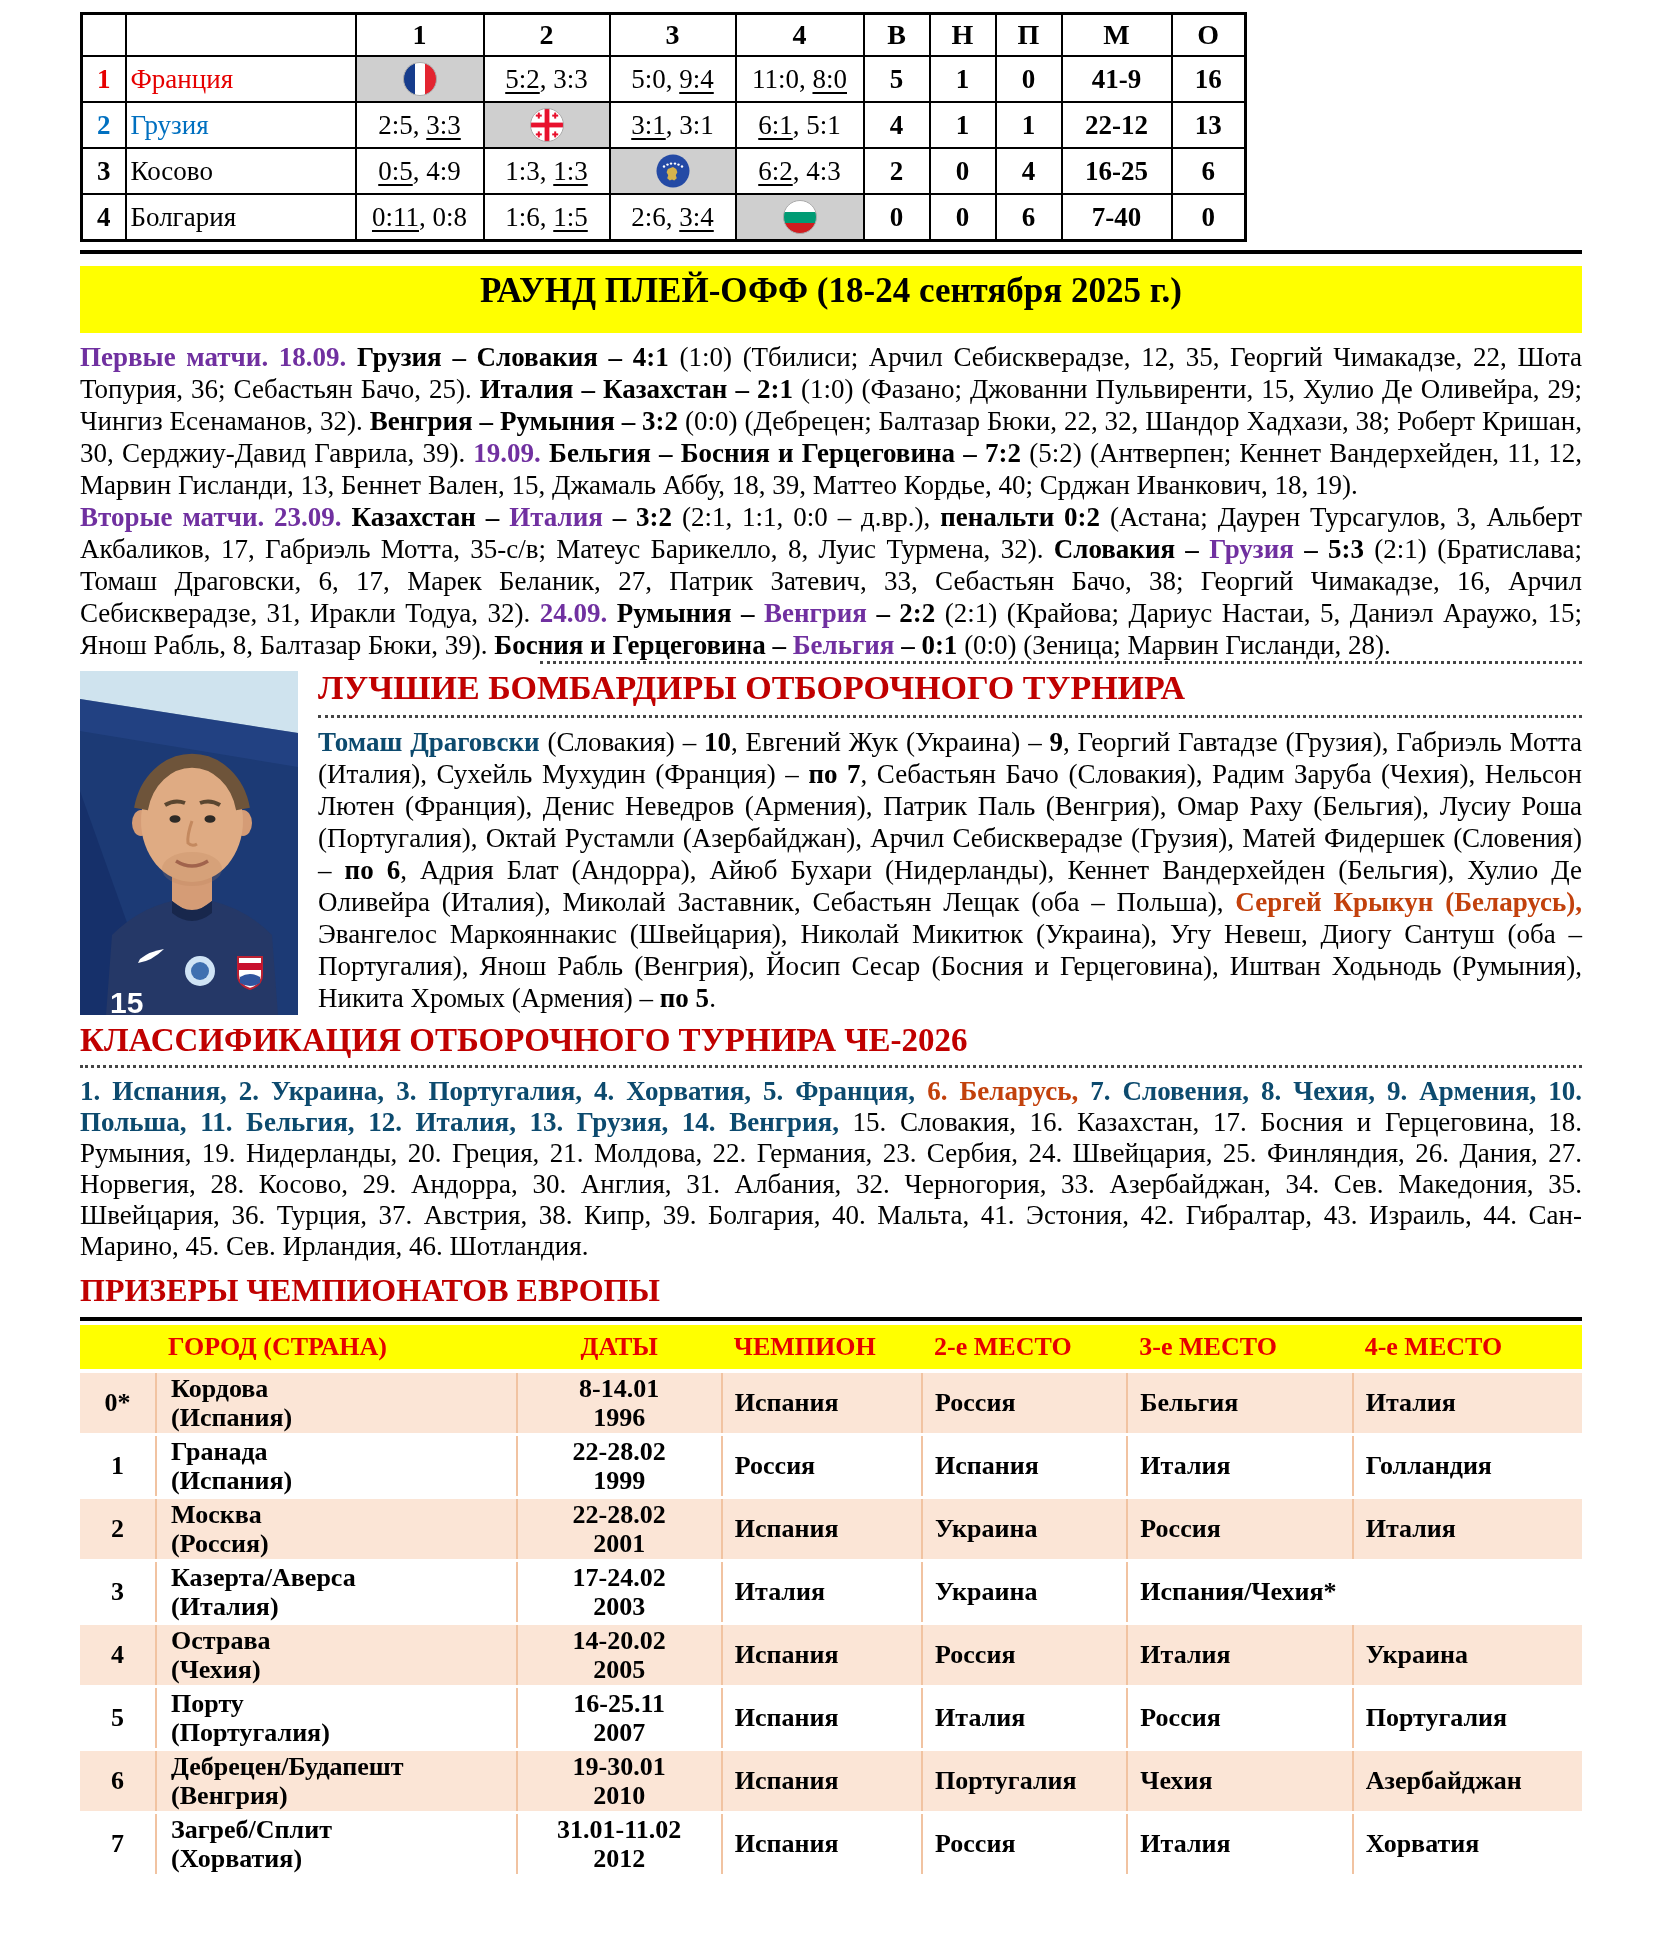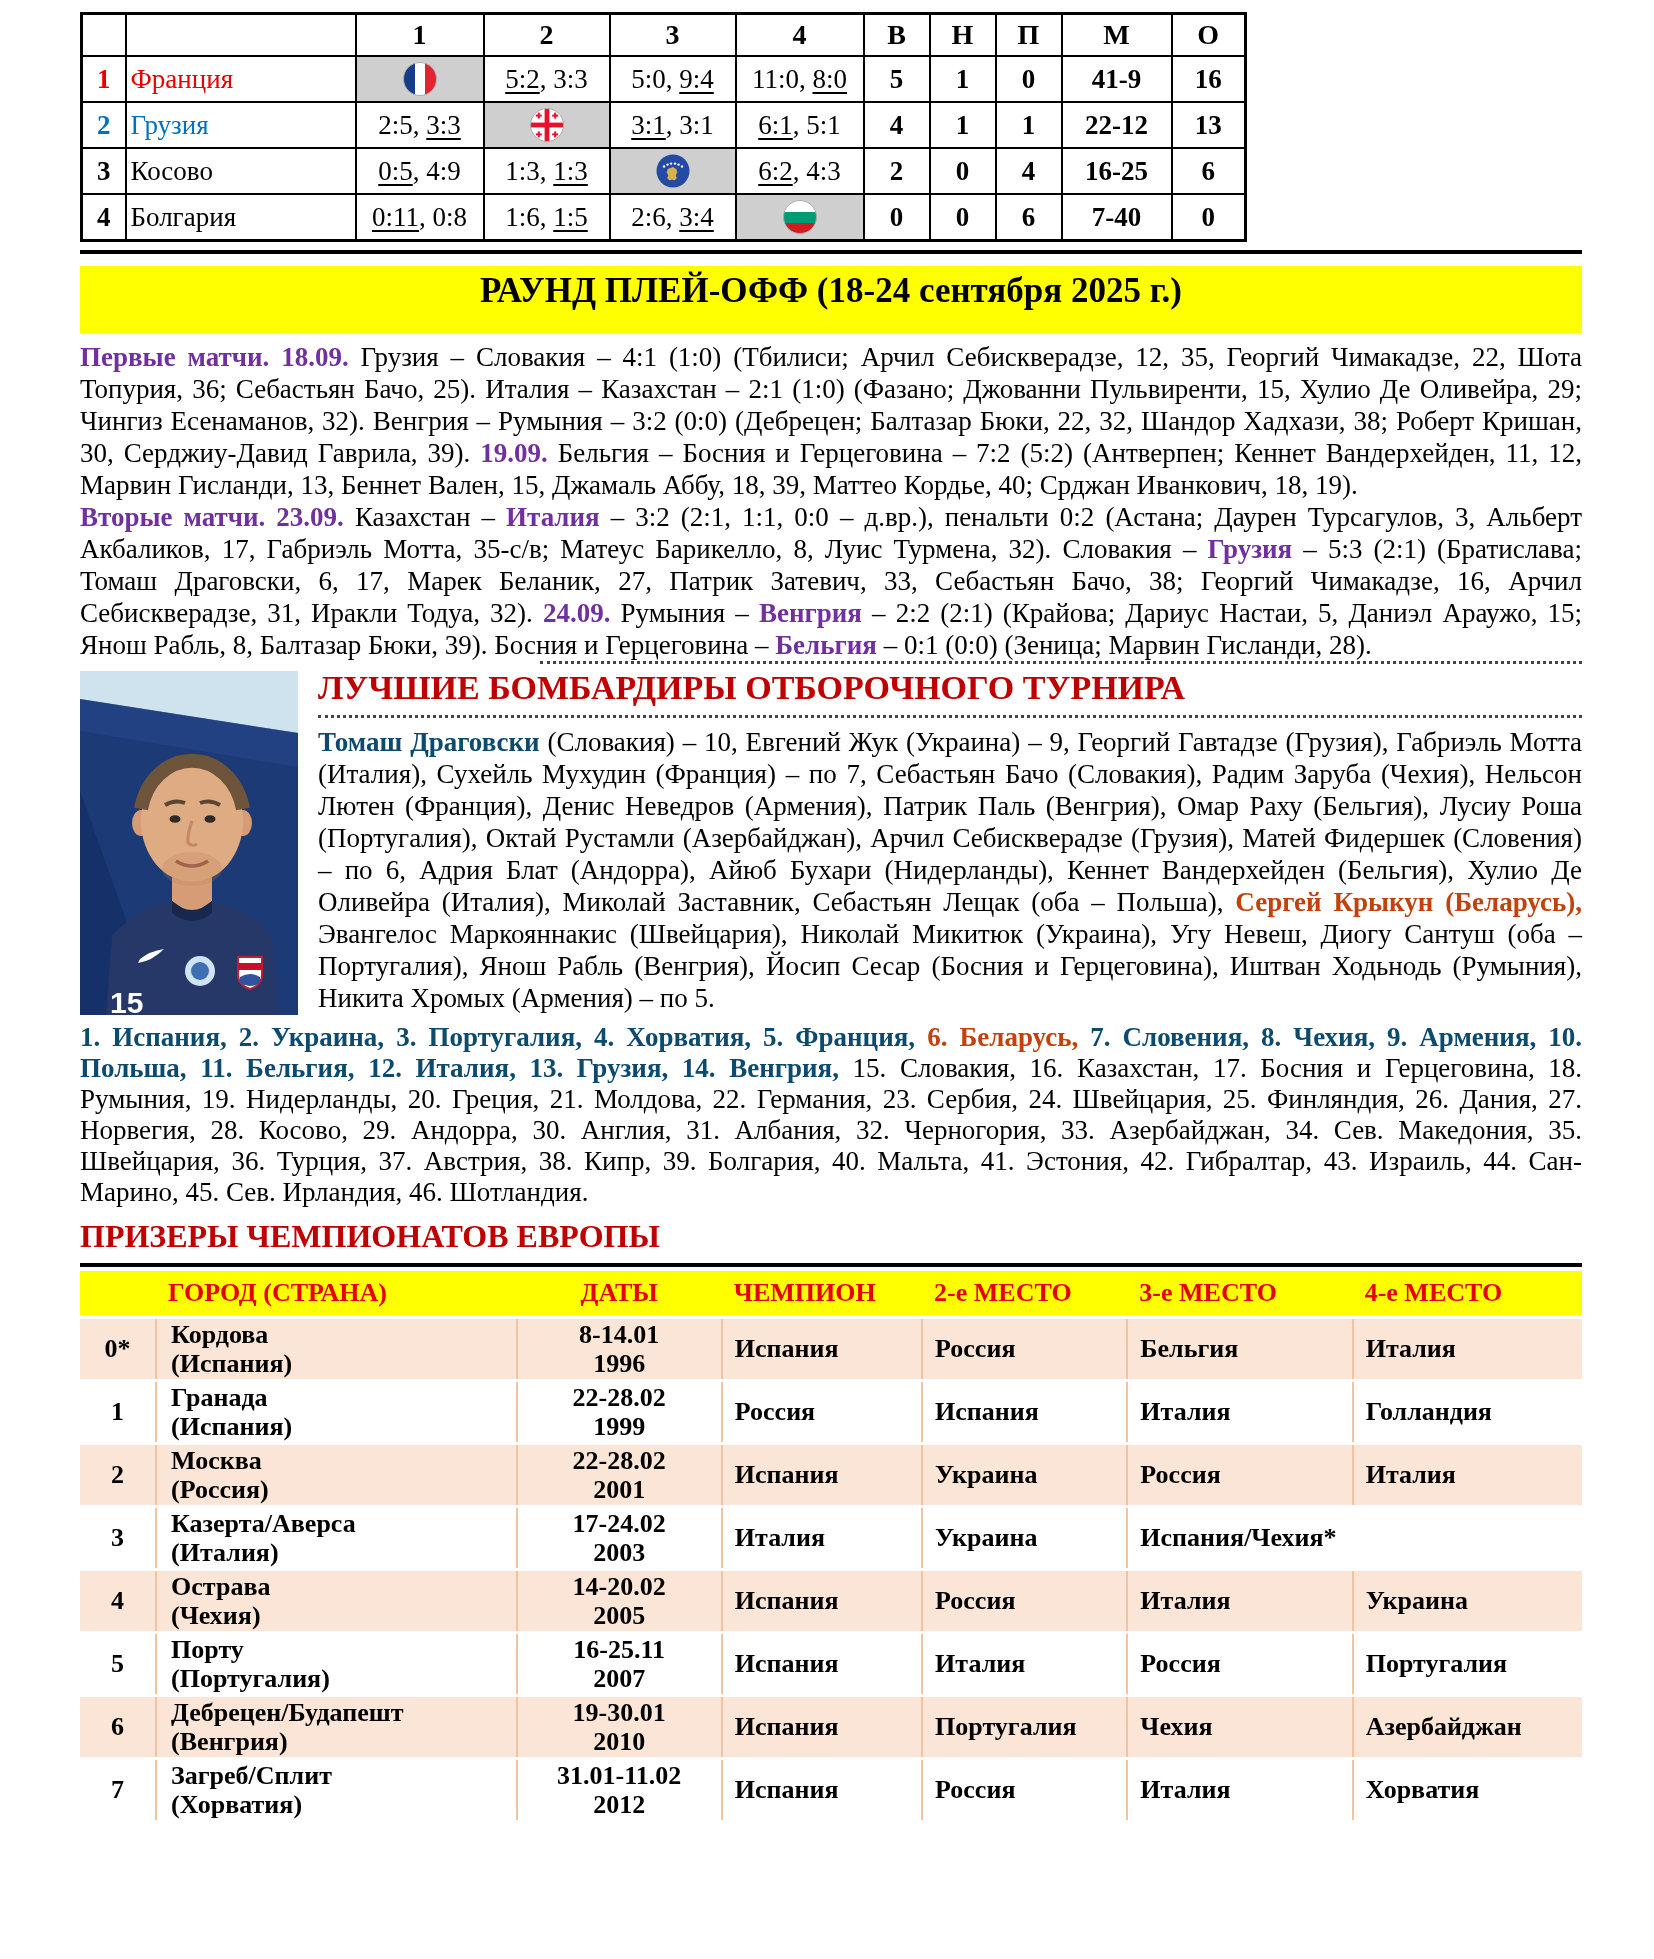--- a/index.html
+++ b/index.html
@@ -20,21 +20,21 @@
   .pos-blue{color:#0070c0;}
   .pos-black{color:#000;}
   .u{text-decoration:underline;text-underline-offset:4px;}
 
   .divider{height:4px;background:#000;margin-top:8px;}
 
   .banner{margin-top:12px;background:#ffff00;text-align:center;font-weight:700;font-size:35px;padding:5px 0 22px;}
 
   .body-p{font-size:27px;line-height:32px;text-align:justify;margin:8px 0 0 0;}
   .body-p.second{margin-top:0;}
-  .seg-b{font-weight:400;}
+  .seg-b{font-weight:700;}
   .seg-pb{font-weight:700;color:#7030a0;}
   .seg-rb{font-weight:700;color:#0c4a6e;}
   .seg-gb{font-weight:700;color:#c2410c;}
 
   
   .scorers{margin-top:4px;position:relative;}
   .dotted-top{position:absolute;top:-4px;left:460px;right:0;border-top:3px dotted #444;height:0;}
   .photo{float:left;width:218px;height:312px;margin:6px 20px 4px 0;}
   .scorers-heading{overflow:hidden;font-size:34px;font-weight:700;color:#c00000;padding:4px 0 8px;border-bottom:3px dotted #444;margin:0 0 8px 0;}
   .scorers-p{font-size:27px;line-height:32px;text-align:justify;margin:0;}
@@ -235,20 +235,21 @@
         <rect x="158" y="292" width="24" height="7" fill="#c8102e"></rect>
         <path d="M160,306 q10,-6 20,0 l0,6 q-10,6 -20,0 Z" fill="#30559e"></path>
         <text x="30" y="342" font-size="30" font-weight="bold" fill="#ffffff" font-family="Liberation Sans, sans-serif">15</text>
       </svg>
     </div>
     <h2 class="scorers-heading">ЛУЧШИЕ БОМБАРДИРЫ ОТБОРОЧНОГО ТУРНИРА</h2>
     <p class="scorers-p"><span class="seg-rb">Томаш Драговски </span><span>(Словакия) – </span><span class="seg-b">10</span><span>, Евгений Жук (Украина) – </span><span class="seg-b">9</span><span>, Георгий Гавтадзе (Грузия), Габриэль Мотта (Италия), Сухейль Мухудин (Франция) – </span><span class="seg-b">по 7</span><span>, Себастьян Бачо (Словакия), Радим Заруба (Чехия), Нельсон Лютен (Франция), Денис Неведров (Армения), Патрик Паль (Венгрия), Омар Раху (Бельгия), Лусиу Роша (Португалия), Октай Рустамли (Азербайджан), Арчил Себискверадзе (Грузия), Матей Фидершек (Словения) – </span><span class="seg-b">по 6</span><span>, Адрия Блат (Андорра), Айюб Бухари (Нидерланды), Кеннет Вандерхейден (Бельгия), Хулио Де Оливейра (Италия), Миколай Заставник, Себастьян Лещак (оба – Польша), </span><span class="seg-gb">Сергей Крыкун (Беларусь),</span><span> Эвангелос Маркояннакис (Швейцария), Николай Микитюк (Украина), Угу Невеш, Диогу Сантуш (оба – Португалия), Янош Рабль (Венгрия), Йосип Сесар (Босния и Герцеговина), Иштван Ходьнодь (Румыния), Никита Хромых (Армения) – </span><span class="seg-b">по 5</span><span>.</span></p>
     <div class="clear"></div>
   </div>
 
+  <h2 class="class-heading">КЛАССИФИКАЦИЯ ОТБОРОЧНОГО ТУРНИРА ЧЕ-2026</h2>
   <p class="class-p"><span class="seg-rb">1. Испания, 2. Украина, 3. Португалия, 4. Хорватия, 5. Франция, </span><span class="seg-gb">6. Беларусь, </span><span class="seg-rb">7. Словения, 8. Чехия, 9. Армения, 10. Польша, 11. Бельгия, 12. Италия, 13. Грузия, 14. Венгрия, </span><span>15. Словакия, 16. Казахстан, 17. Босния и Герцеговина, 18. Румыния, 19. Нидерланды, 20. Греция, 21. Молдова, 22. Германия, 23. Сербия, 24. Швейцария, 25. Финляндия, 26. Дания, 27. Норвегия, 28. Косово, 29. Андорра, 30. Англия, 31. Албания, 32. Черногория, 33. Азербайджан, 34. Сев. Македония, 35. Швейцария, 36. Турция, 37. Австрия, 38. Кипр, 39. Болгария, 40. Мальта, 41. Эстония, 42. Гибралтар, 43. Израиль, 44. Сан-Марино, 45. Сев. Ирландия, 46. Шотландия.</span></p>
 
   <h2 class="prize-heading">ПРИЗЕРЫ ЧЕМПИОНАТОВ ЕВРОПЫ</h2>
   <div class="tline"></div>
   <table class="prizes">
     <colgroup>
       <col style="width:76px">
         <col style="width:360px">
         <col style="width:205px">
         <col style="width:200px">

